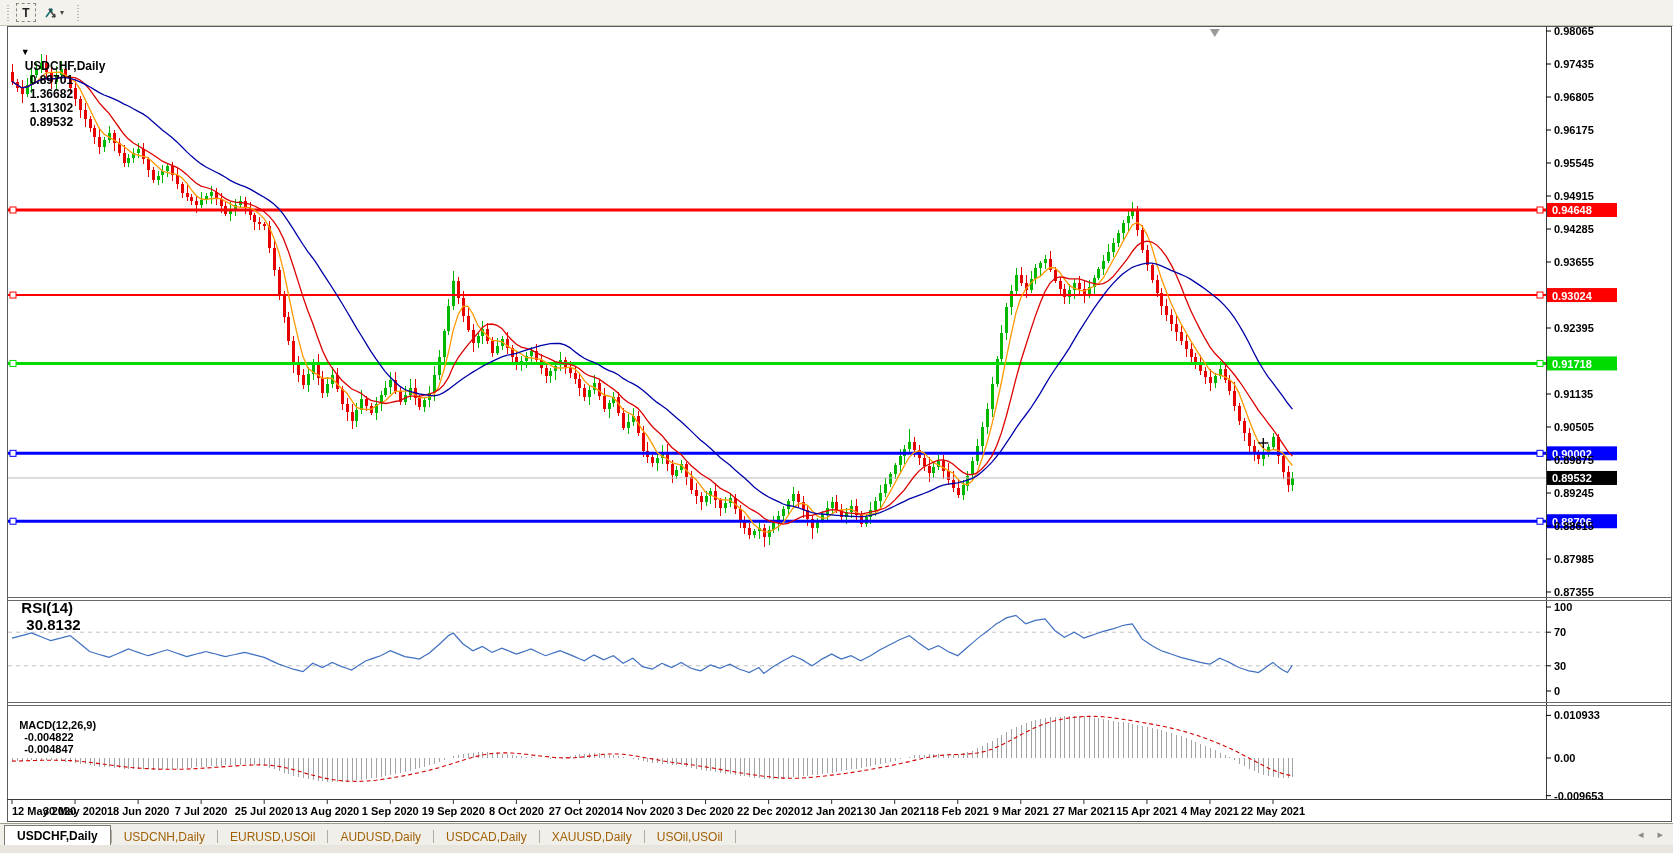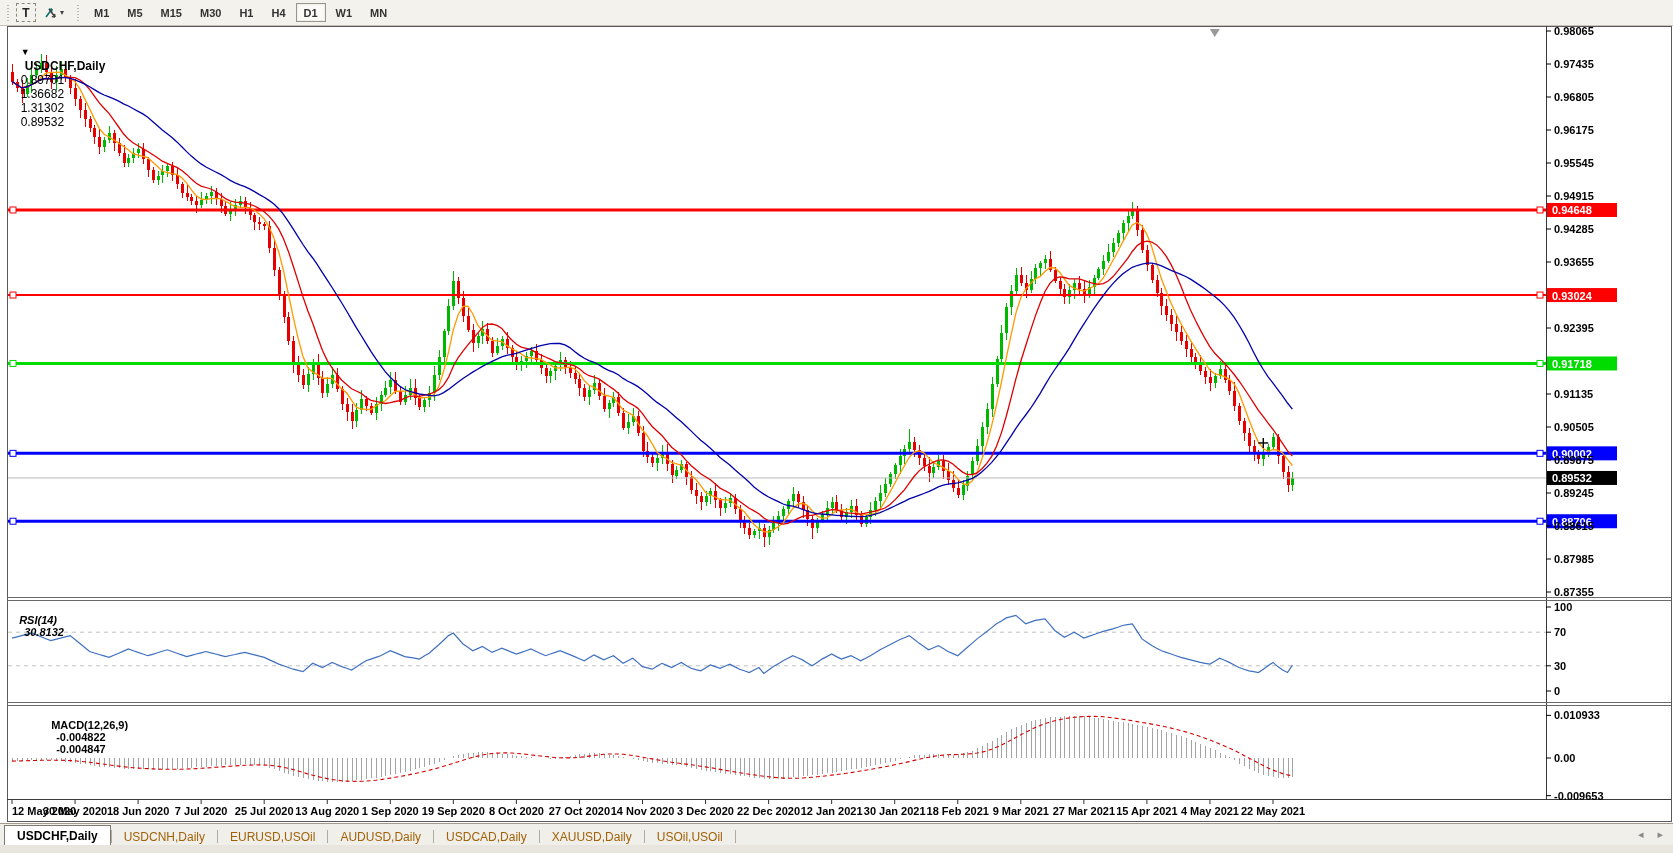--- a/index.html
+++ b/index.html
@@ -21,23 +21,23 @@
   .tf-btn{height:19px;padding:0 7px;margin:0 1px;font-size:11px;font-weight:bold;color:#333;
           border:1px solid transparent;box-sizing:border-box;display:flex;align-items:center;}
   .tf-btn.active{border:1px solid #9a958a;background:#fbfaf7;
                  box-shadow:inset 0 0 2px rgba(0,0,0,.15);}
 
   
   #chart-svg{position:absolute;left:0;top:0;}
   .overlay-label{position:absolute;font-size:12px;font-weight:bold;color:#000;
                  white-space:pre;letter-spacing:0;}
   #chart-title{left:14px;top:31px;}
-  #chart-title .num{font-weight:normal;}
-  #rsi-label{left:13px;top:602px;font-size:11px;font-style:italic;}
-  #macd-label{left:13px;top:707px;font-size:11px;margin-left:32px;}
+  #chart-title .num{margin-left:9px;font-weight:bold;}
+  #rsi-label{left:13px;top:582px;font-size:15px;}
+  #macd-label{left:13px;top:707px;font-size:11px;}
   #rsi-label .num,#macd-label .num{margin-left:5px;}
 
   
   #tab-strip{position:absolute;left:0;top:823px;width:1673px;height:22px;
              background:#f1efea;border-top:1px solid #9f9b90;display:flex;align-items:flex-end;}
   .tab{height:19px;display:flex;align-items:center;padding:0 12px;font-size:12px;color:#a16207;
        position:relative;cursor:default;}
   .tab.active{background:#ffffff;border:1px solid #7d7a70;border-bottom:none;color:#000;
               font-weight:bold;height:20px;margin-left:4px;}
   .tab-divider{width:1px;height:13px;background:#b0aca1;margin:0 0 3px 0;}
@@ -746,31 +746,20 @@
   <div class="tb-btn">
     <svg width="15" height="14" viewBox="0 0 15 14">
       <path d="M3 11 L9 3" stroke="#0e6e6e" stroke-width="1.6" fill="none"></path>
       <path d="M9 3 l-3.2 0.4 M9 3 l-0.4 3.2" stroke="#0e6e6e" stroke-width="1.4" fill="none"></path>
       <path d="M6 3 L12 11" stroke="#444444" stroke-width="1.6" fill="none"></path>
       <path d="M12 11 l-3.2-0.4 M12 11 l-0.4-3.2" stroke="#444444" stroke-width="1.4" fill="none"></path>
     </svg>
     <span class="caret">▾</span>
   </div>
   <div class="grip"></div>
-  <div id="tf-group" style="display:flex;align-items:center;">
-      <div class="tf-btn">M1</div>
-      <div class="tf-btn">M5</div>
-      <div class="tf-btn">M15</div>
-      <div class="tf-btn">M30</div>
-      <div class="tf-btn">H1</div>
-      <div class="tf-btn">H4</div>
-      <div class="tf-btn active">D1</div>
-      <div class="tf-btn">W1</div>
-      <div class="tf-btn">MN</div>
-    </div>
 </div>
 
 <div class="overlay-label" id="chart-title">
   <span style="font-size:9px;vertical-align:1px;">▼</span>
   <span style="margin-left:4px;">USDCHF,Daily</span>
   <span class="num">0.89701</span>
   <span class="num">1.36682</span>
   <span class="num">1.31302</span>
   <span class="num">0.89532</span>
 </div>

